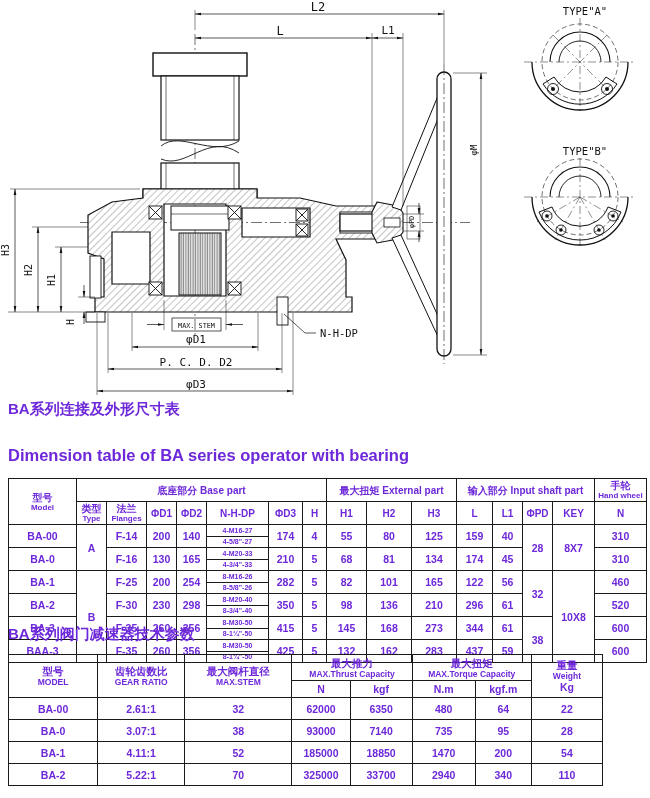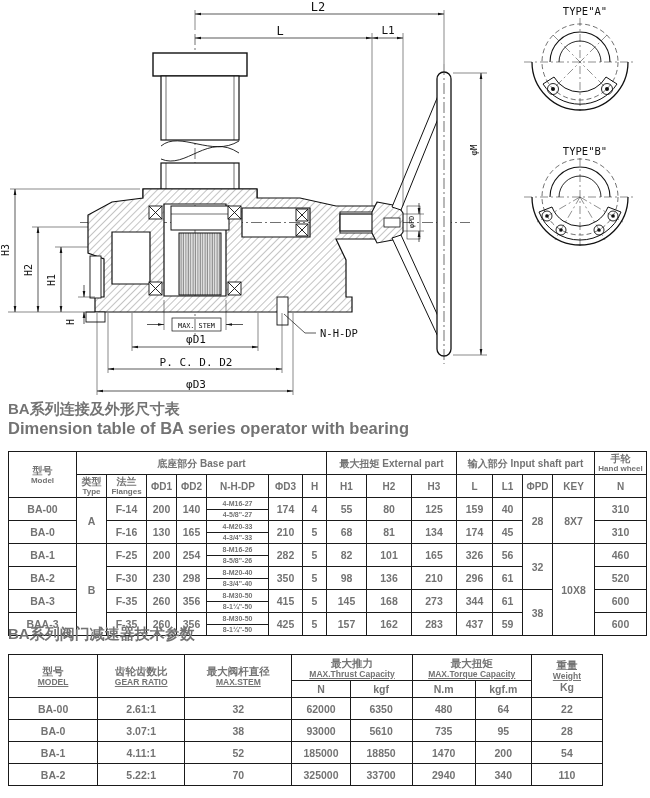--- a/index.html
+++ b/index.html
@@ -1,40 +1,40 @@
 <!DOCTYPE html>
 <html><head>
 <meta charset="utf-8">
 <style>
   html,body{margin:0;padding:0;background:#fff;}
   .page{position:relative;width:650px;height:798px;background:#fff;overflow:hidden;
-        font-family:"Liberation Sans","DejaVu Sans",sans-serif;color:#737373;}
+        font-family:"Liberation Sans","DejaVu Sans",sans-serif;color:#6d28d9;}
   svg.drawing{position:absolute;top:0;left:0;}
   .dim-txt{font-family:"DejaVu Sans Mono","Liberation Mono",monospace;fill:#111;}
   .sec{position:absolute;left:8px;}
   #sec1{top:400px;width:638px;}
   #sec2{top:625px;width:600px;}
   .t-zh{font-size:15px;font-weight:bold;line-height:18px;}
-  .t-en{font-size:16.5px;font-weight:bold;line-height:20px;}
+  .t-en{font-size:16.5px;font-weight:bold;line-height:20px;margin-top:27px;}
   table{border-collapse:collapse;table-layout:fixed;margin-top:12px;}
   #tbl1{width:638px;margin-top:13px;}
   #tbl2{width:595px;margin-top:11px;}
   th,td{border:1px solid #1a1a1a;text-align:center;vertical-align:middle;
         font-weight:bold;padding:0;overflow:hidden;}
   #tbl1 th{font-size:10px;line-height:11px;height:22px;}
   #tbl1 td{font-size:10.5px;height:22px;}
   #tbl1 .sub-en{font-size:8px;display:block;line-height:9px;}
   #tbl1 td.nhdp{font-size:7px;line-height:10px;padding:0;}
   #tbl1 td.nhdp .half{height:10px;line-height:10.5px;}
   #tbl1 td.nhdp .half.first{border-bottom:1px solid #1a1a1a;}
   #tbl2 th{font-size:10.5px;line-height:12px;}
   #tbl2 .h1r{height:26px;}
   #tbl2 .h2r{height:17px;}
   #tbl2 td{font-size:10.5px;height:21px;}
-  #tbl2 .sub-en{font-size:8.5px;display:block;line-height:10px;text-decoration:underline;}
+  #tbl2 .sub-en{font-size:8.5px;display:block;line-height:10px;}
 </style>
 </head>
 <body>
 
 <div class="page">
 
 <svg class="drawing" width="650" height="400" viewBox="0 0 650 400">
   <defs>
     <marker id="ar" viewBox="0 0 8 6" refX="7.6" refY="3" markerWidth="9" markerHeight="7" orient="auto-start-reverse">
       <path d="M0,1.3 L8,3 L0,4.7 Z" fill="#111"></path>
@@ -313,21 +313,21 @@
       <td>254</td>
       <td class="nhdp">
               <div class="half first">8-M16-26</div>
               <div class="half">8-5/8"-26</div>
             </td>
       <td>282</td>
       <td>5</td>
       <td>82</td>
       <td>101</td>
       <td>165</td>
-      <td>326</td>
+      <td>122</td>
       <td>56</td>
       <td rowspan="2">32</td>
       <td rowspan="4">10X8</td>
       <td>460</td>
     </tr>
     <tr>
       <td>BA-2</td>
       <td>F-30</td>
       <td>230</td>
       <td>298</td>
@@ -367,21 +367,21 @@
       <td>BAA-3</td>
       <td>F-35</td>
       <td>260</td>
       <td>356</td>
       <td class="nhdp">
               <div class="half first">8-M30-50</div>
               <div class="half">8-1¼"-50</div>
             </td>
       <td>425</td>
       <td>5</td>
-      <td>157</td>
+      <td>132</td>
       <td>162</td>
       <td>283</td>
       <td>437</td>
       <td>59</td>
       <td>600</td>
     </tr>
   </tbody>
       </table>
 </div>
 
@@ -421,21 +421,21 @@
             <td>6350</td>
             <td>480</td>
             <td>64</td>
             <td>22</td>
     </tr>
     <tr>
       <td>BA-0</td>
             <td>3.07:1</td>
             <td>38</td>
             <td>93000</td>
-            <td>5610</td>
+            <td>7140</td>
             <td>735</td>
             <td>95</td>
             <td>28</td>
     </tr>
     <tr>
       <td>BA-1</td>
             <td>4.11:1</td>
             <td>52</td>
             <td>185000</td>
             <td>18850</td>

